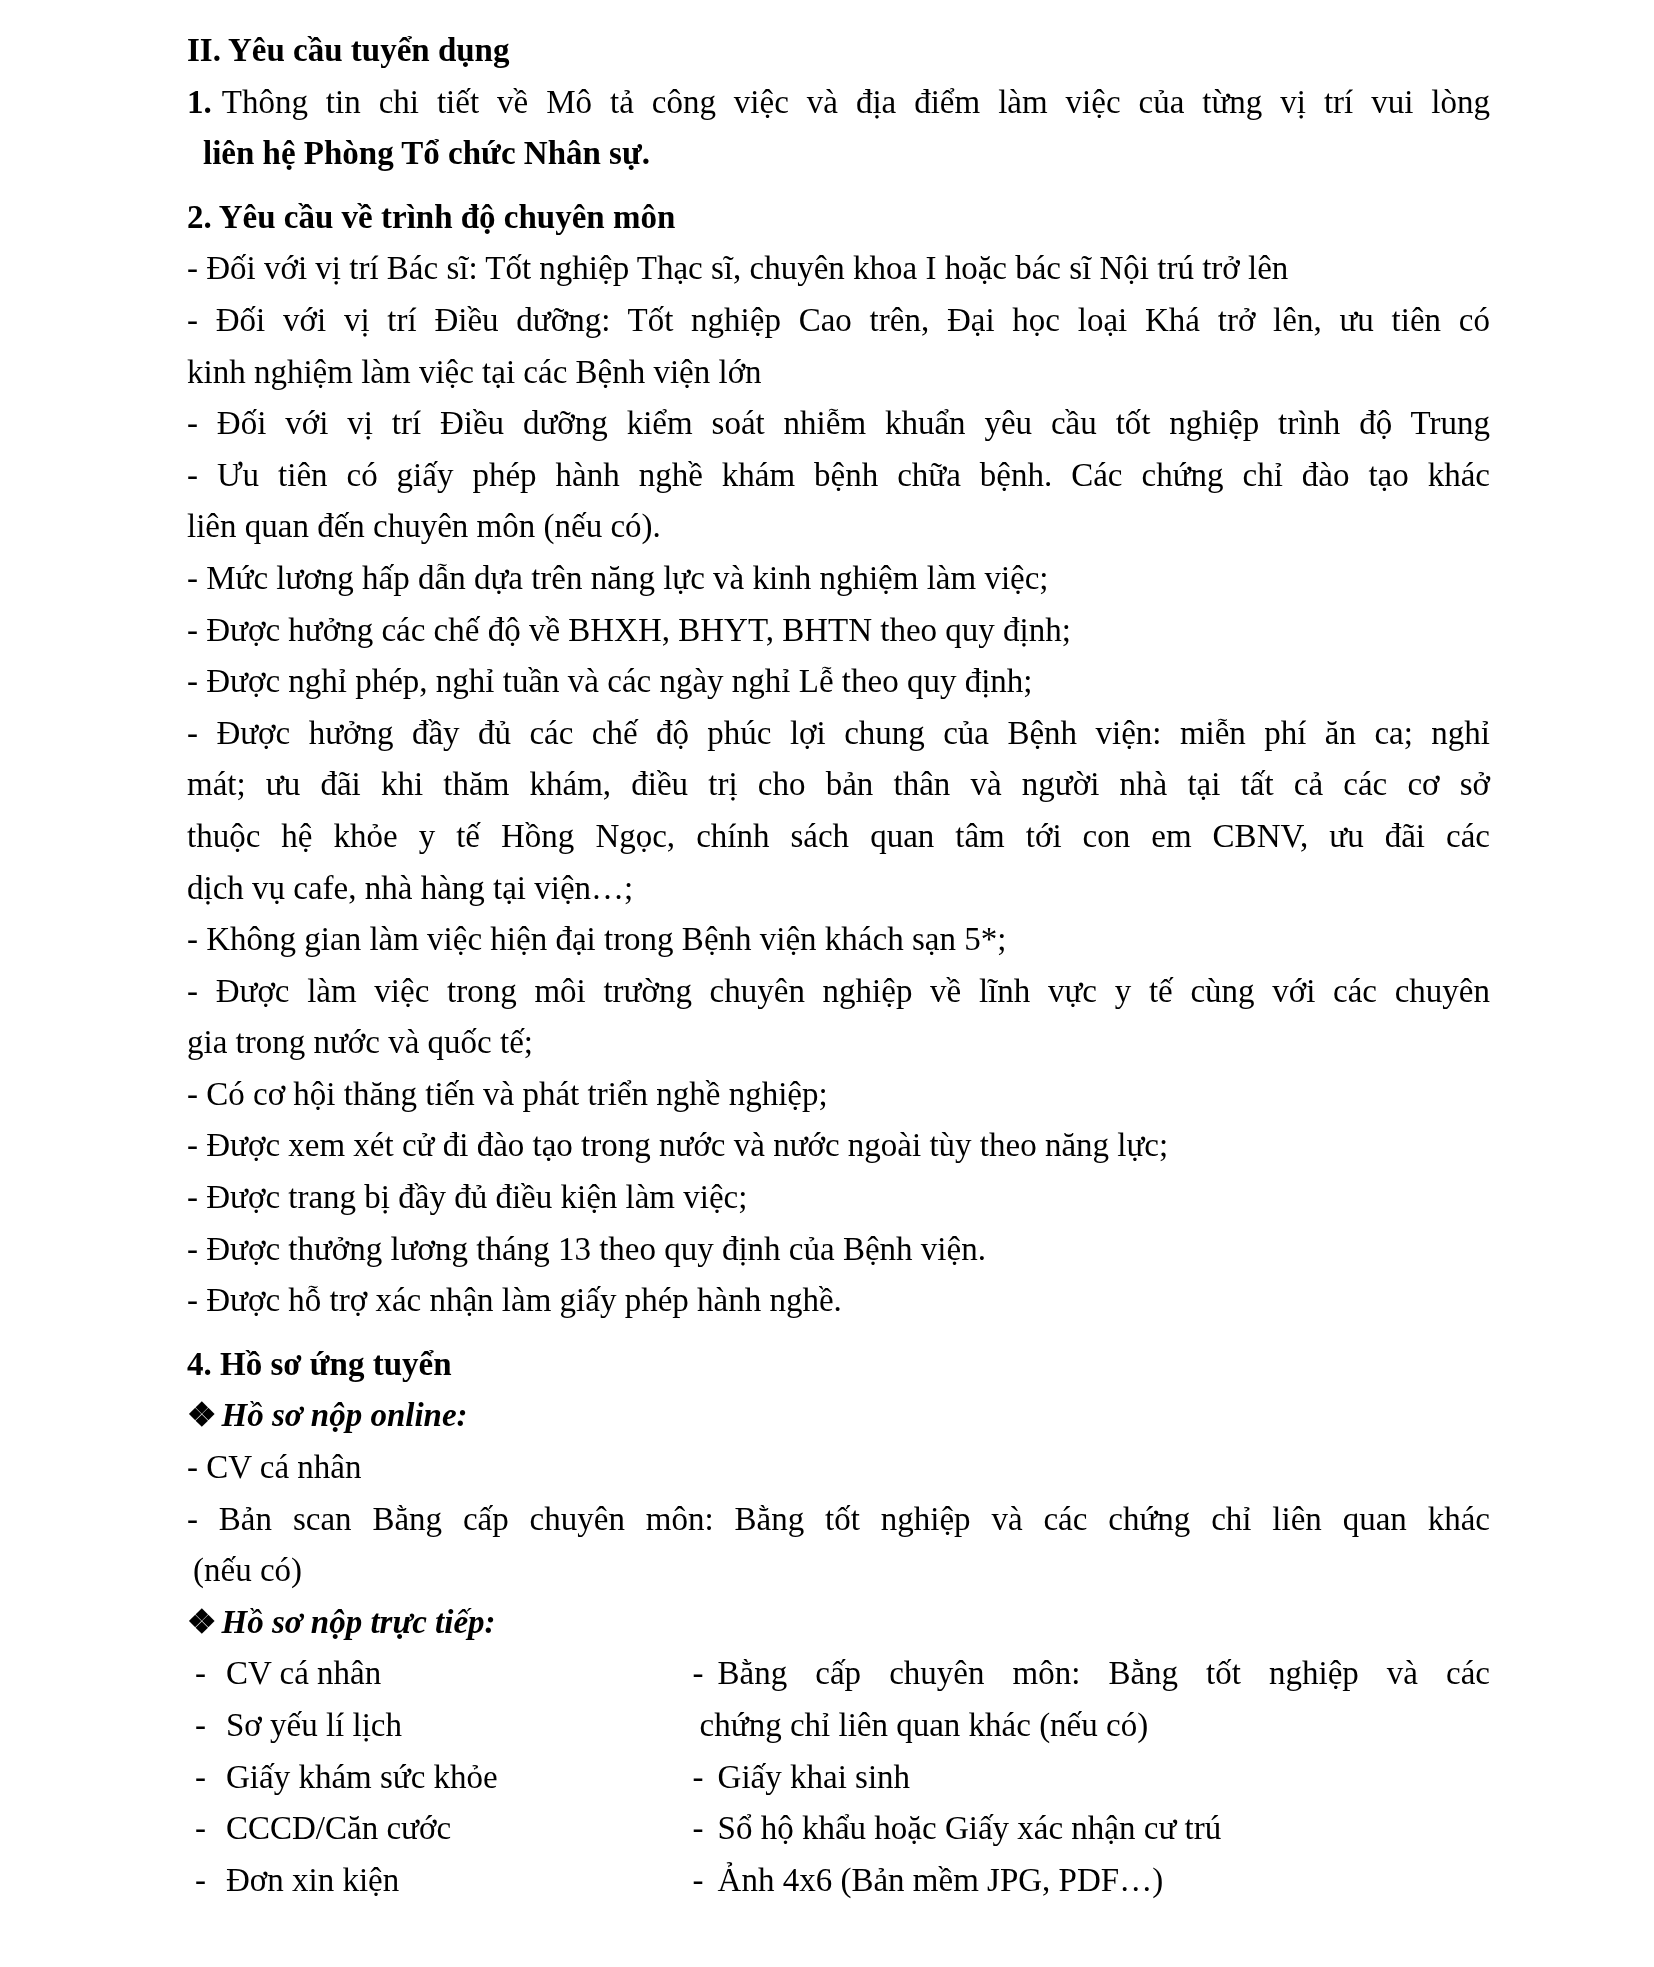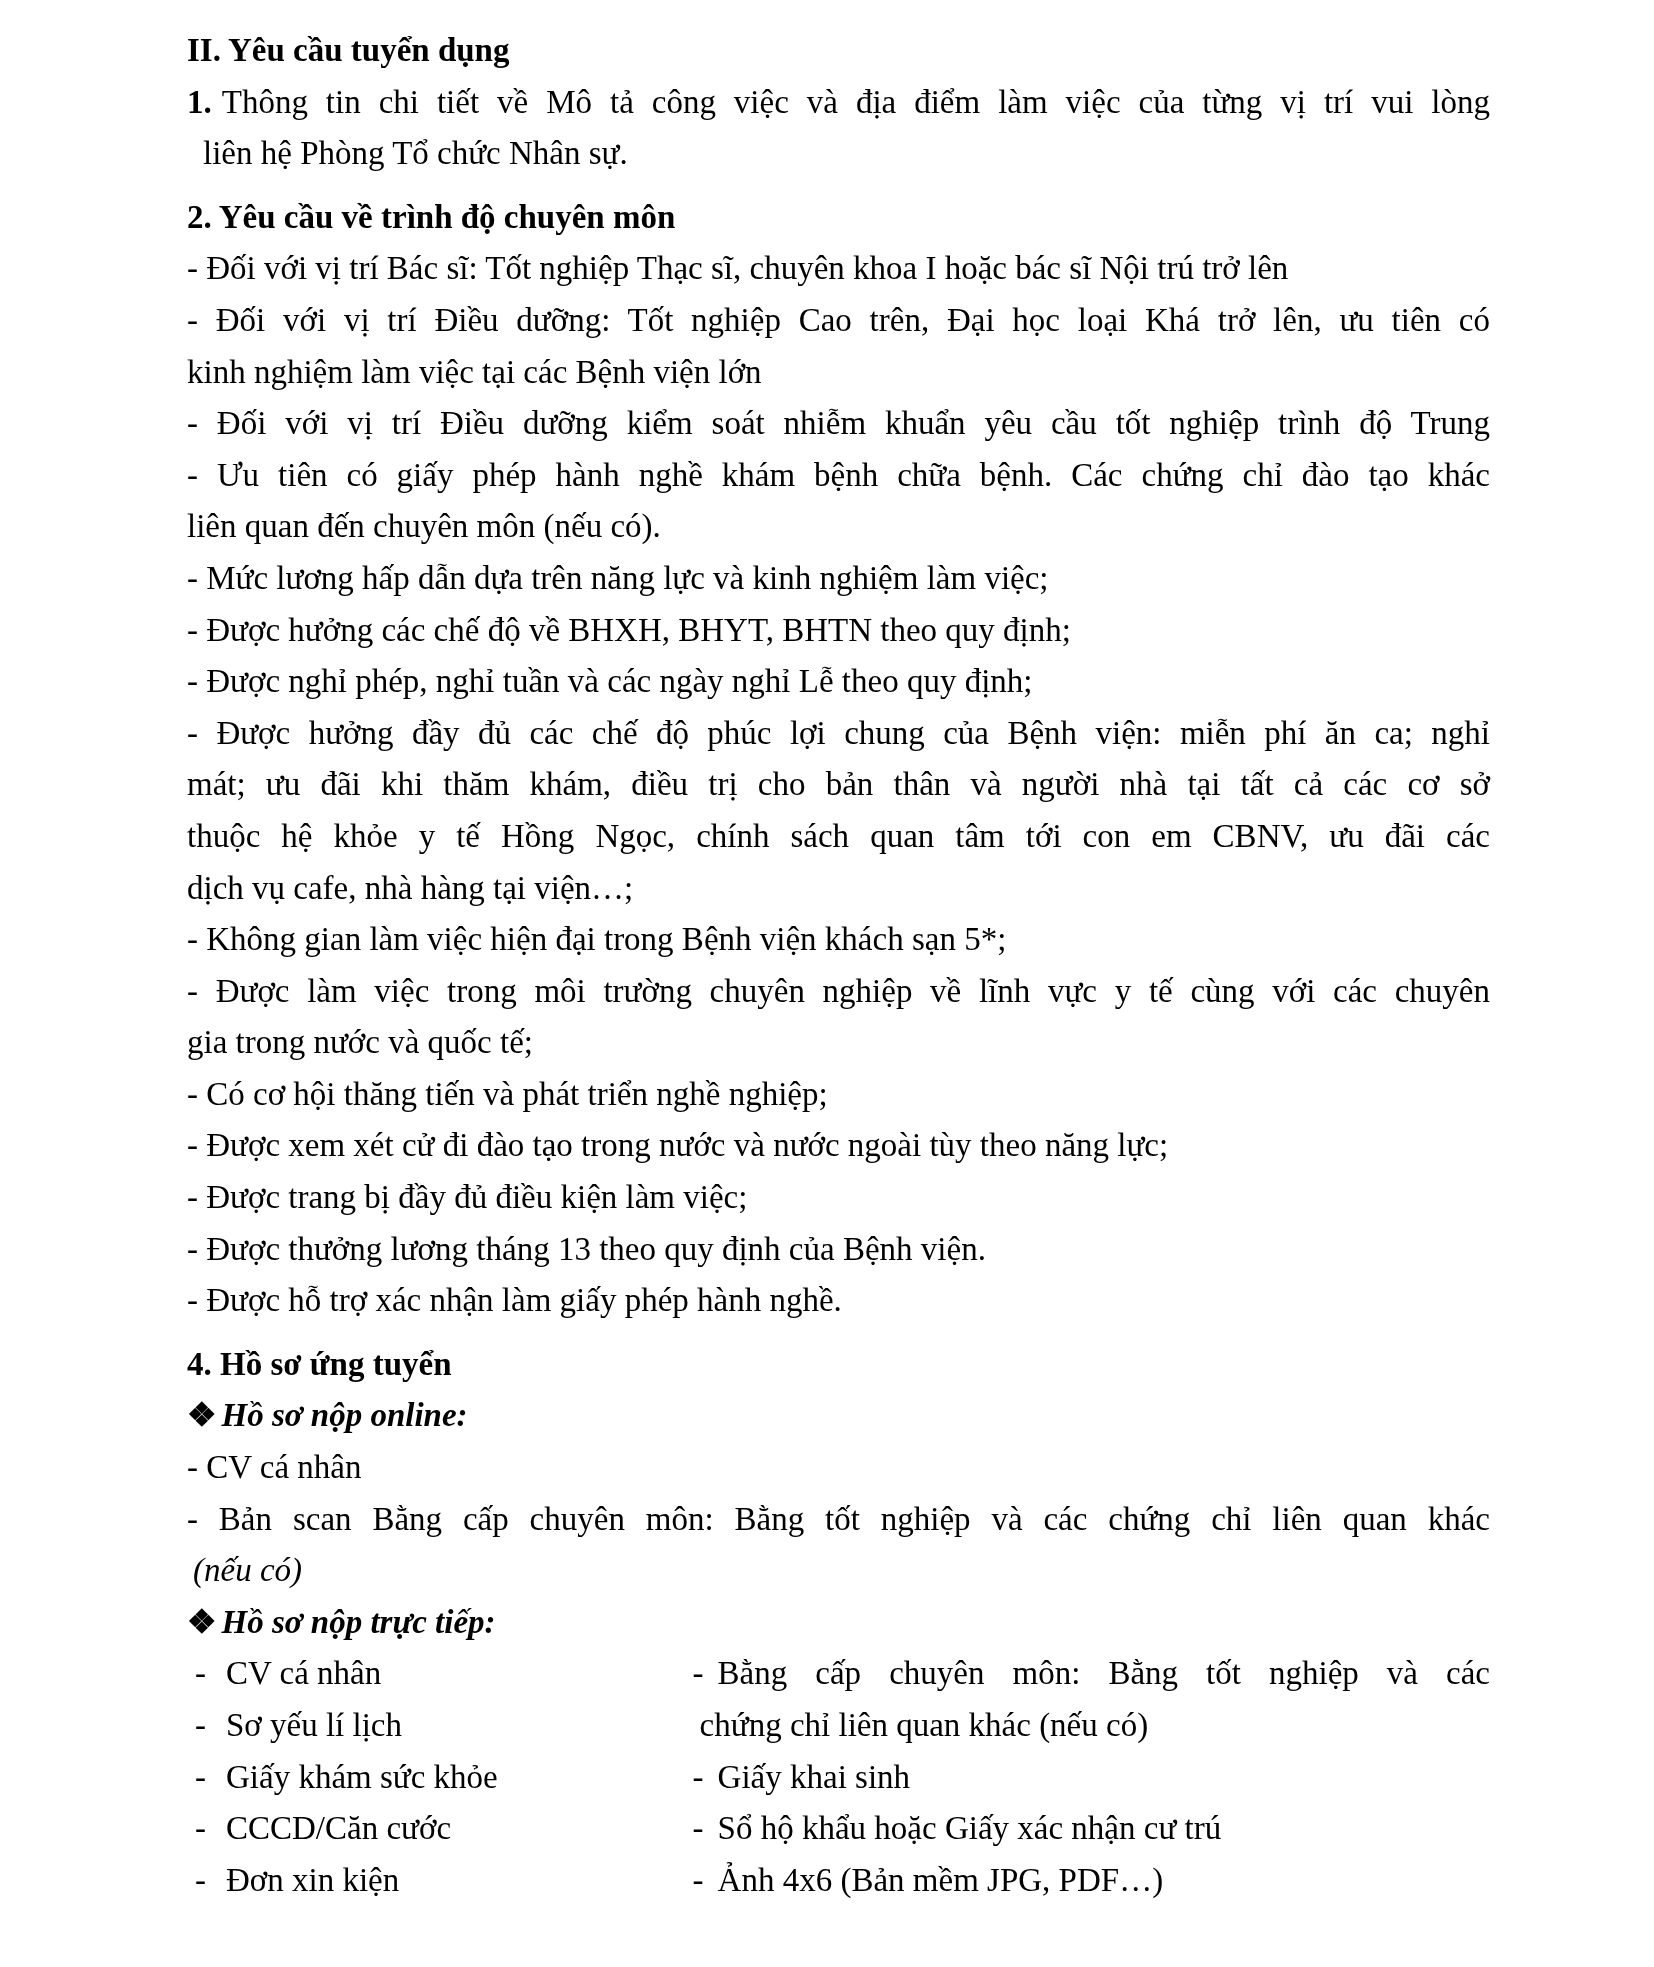--- a/index.html
+++ b/index.html
@@ -23,22 +23,22 @@
     height: 51.6px;
     white-space: nowrap;
   }
   .jt {
     white-space: normal;
     text-align: justify;
     text-align-last: justify;
   }
   .h  { font-weight: bold; margin-top: 12px; }
   .lead { font-weight: bold; margin-right: 10px; }
-  .iw { padding-left: 16px; }
-  .is { padding-left: 6px; font-style: italic; }
+  .iw { padding-left: 16px; font-weight: bold; }
+  .is { padding-left: 6px; }
   .sub .bullet { font-weight: bold; margin-right: 5px; font-style: normal; }
   .sub .st { font-weight: bold; font-style: italic; }
   .row {
     display: flex;
     line-height: 51.6px;
     height: 51.6px;
   }
   .cl {
     width: 506px;
     padding-left: 8px;

